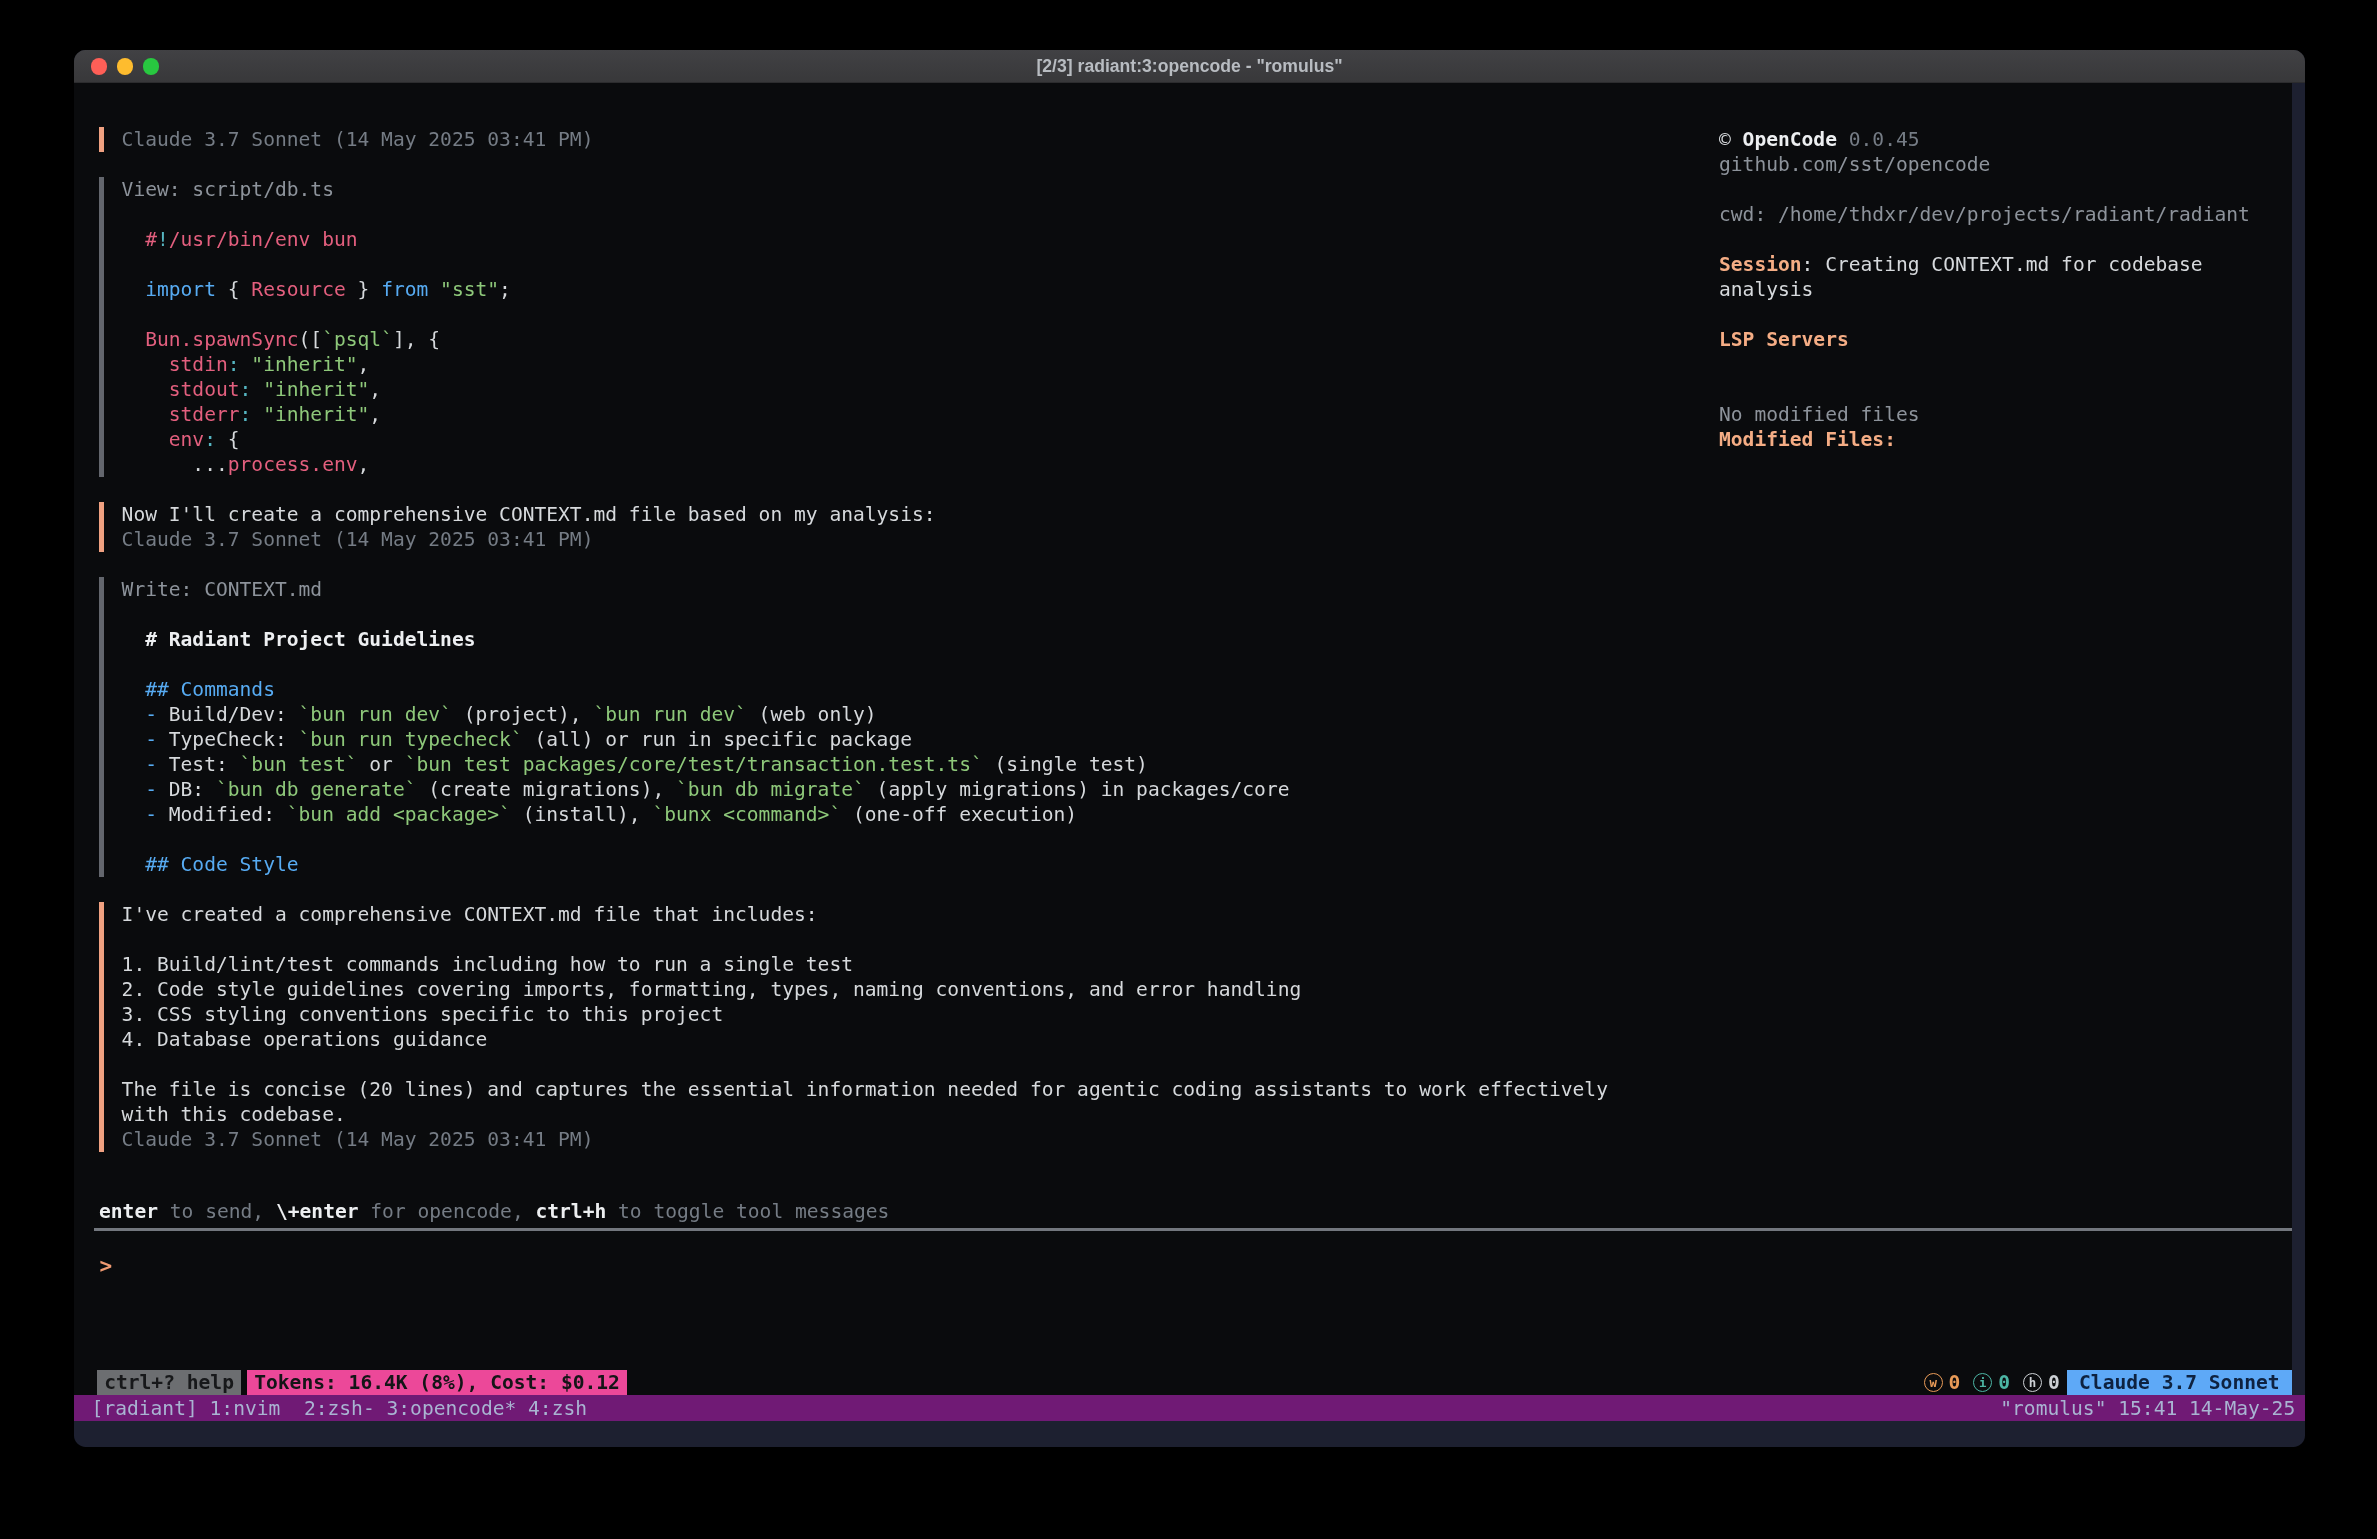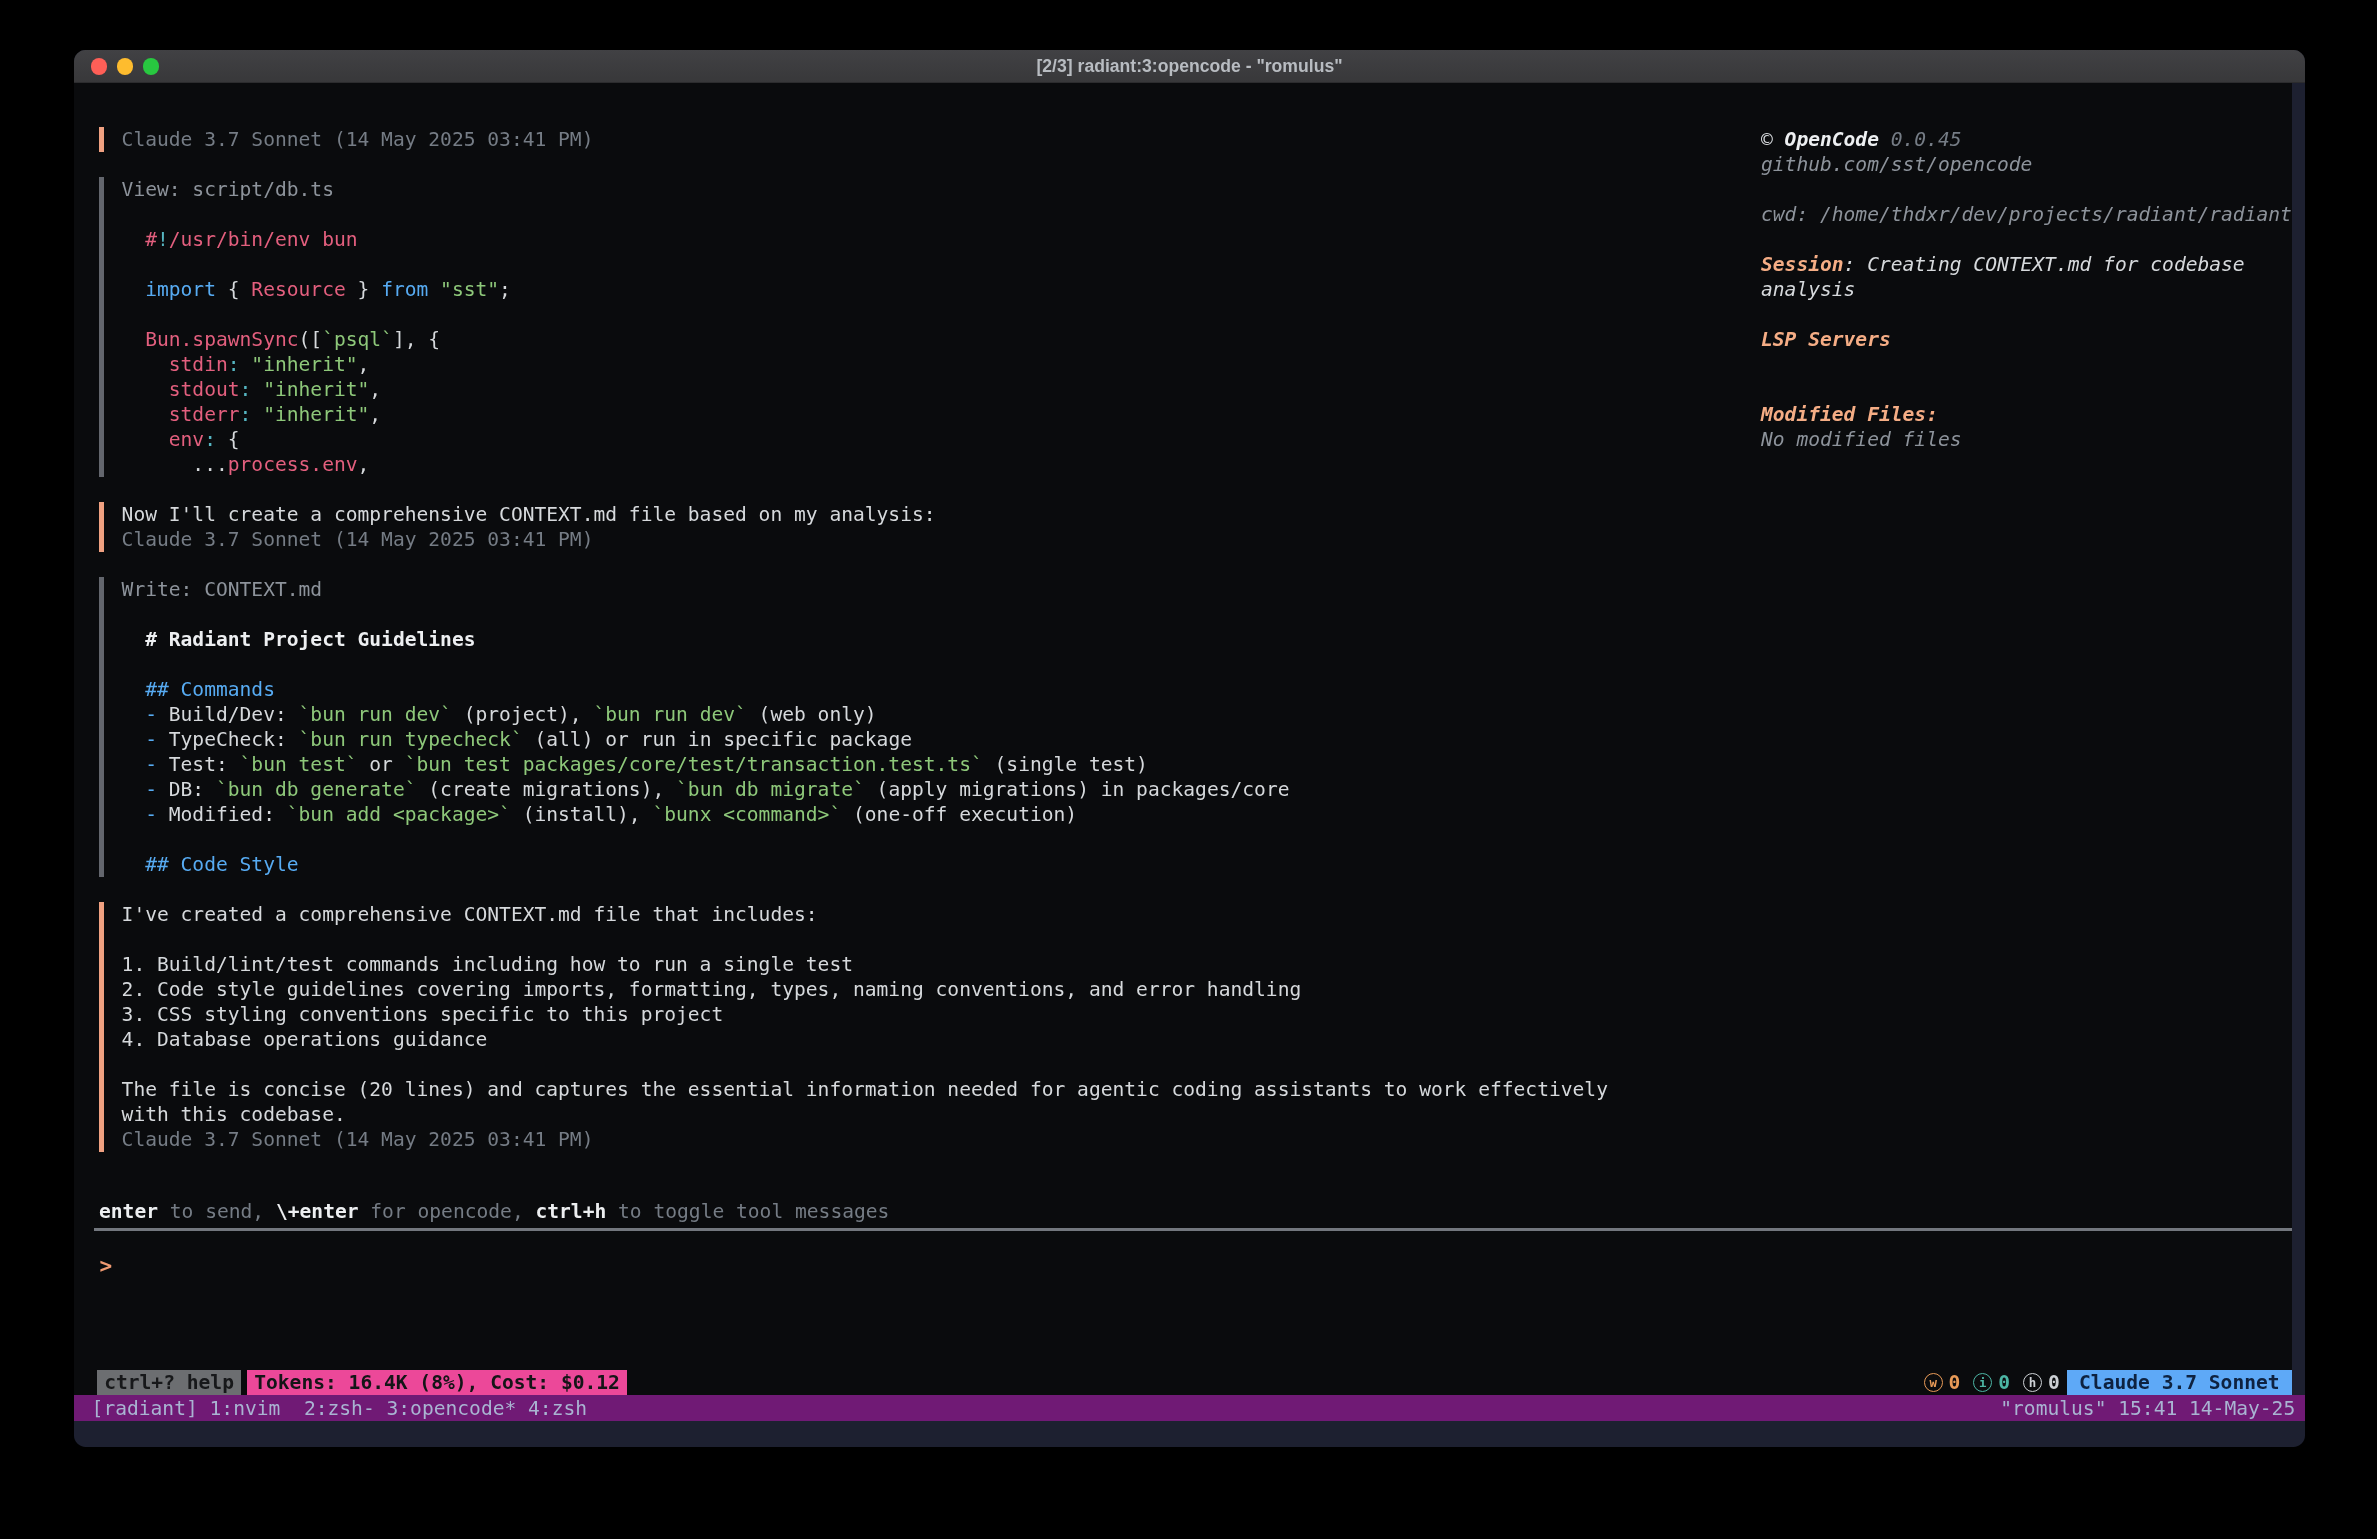--- a/index.html
+++ b/index.html
@@ -19,21 +19,21 @@
 
   .screen { position:absolute; left:0; top:33px; width:2218px; height:1313px; background:#0a0b0d; }
 
   .line { height:25px; line-height:25px; font-size:19.6px; white-space:pre; color:#d6d9dc; }
   .gap  { height:25px; }
 
   .chat { position:absolute; left:25px; top:44px; width:1579px; }
   .block { border-left:5.9px solid #63666d; padding-left:17.6px; }
   .block.bar-orange { border-left-color:#f0a181; }
 
-  .panel { position:absolute; left:1687px; top:44px; width:609px;font-style:italic; }
+  .panel { position:absolute; left:1645px; top:44px; width:609px; }
 
   .c-dim  { color:#757c85; }
   .c-gray { color:#8d939b; }
   .c-wh   { color:#d6d9dc; }
   .c-br   { color:#edeff1; font-weight:bold; }
   .c-red  { color:#e35f7e; }
   .c-blu  { color:#57abf2; }
   .c-grn  { color:#8ec87a; }
   .c-tea  { color:#56b6c2; }
   .c-orgb { color:#f5ad85; font-weight:bold; }
@@ -135,22 +135,22 @@
         <div class="line"><span class="c-gray">github.com/sst/opencode</span></div>
         <div class="line"></div>
         <div class="line"><span class="c-gray">cwd: /home/thdxr/dev/projects/radiant/radiant</span></div>
         <div class="line"></div>
         <div class="line"><span class="c-orgb">Session</span><span class="c-wh">: Creating CONTEXT.md for codebase</span></div>
         <div class="line"><span class="c-wh">analysis</span></div>
         <div class="line"></div>
         <div class="line"><span class="c-orgb">LSP Servers</span></div>
         <div class="line"></div>
         <div class="line"></div>
+        <div class="line"><span class="c-gray">No modified files</span></div>
         <div class="line"><span class="c-orgb">Modified Files:</span></div>
-        <div class="line"><span class="c-gray">No modified files</span></div>
       </div>
 
     <div class="hint" id="hint"><span class="c-br">enter</span><span class="c-dim"> to send, </span><span class="c-br">\+enter</span><span class="c-dim"> for opencode, </span><span class="c-br">ctrl+h</span><span class="c-dim"> to toggle tool messages</span></div>
 
     <div class="hr"></div>
 
     <div class="prompt-line">
       <span class="prompt-sym">&gt;</span>
     </div>
 

